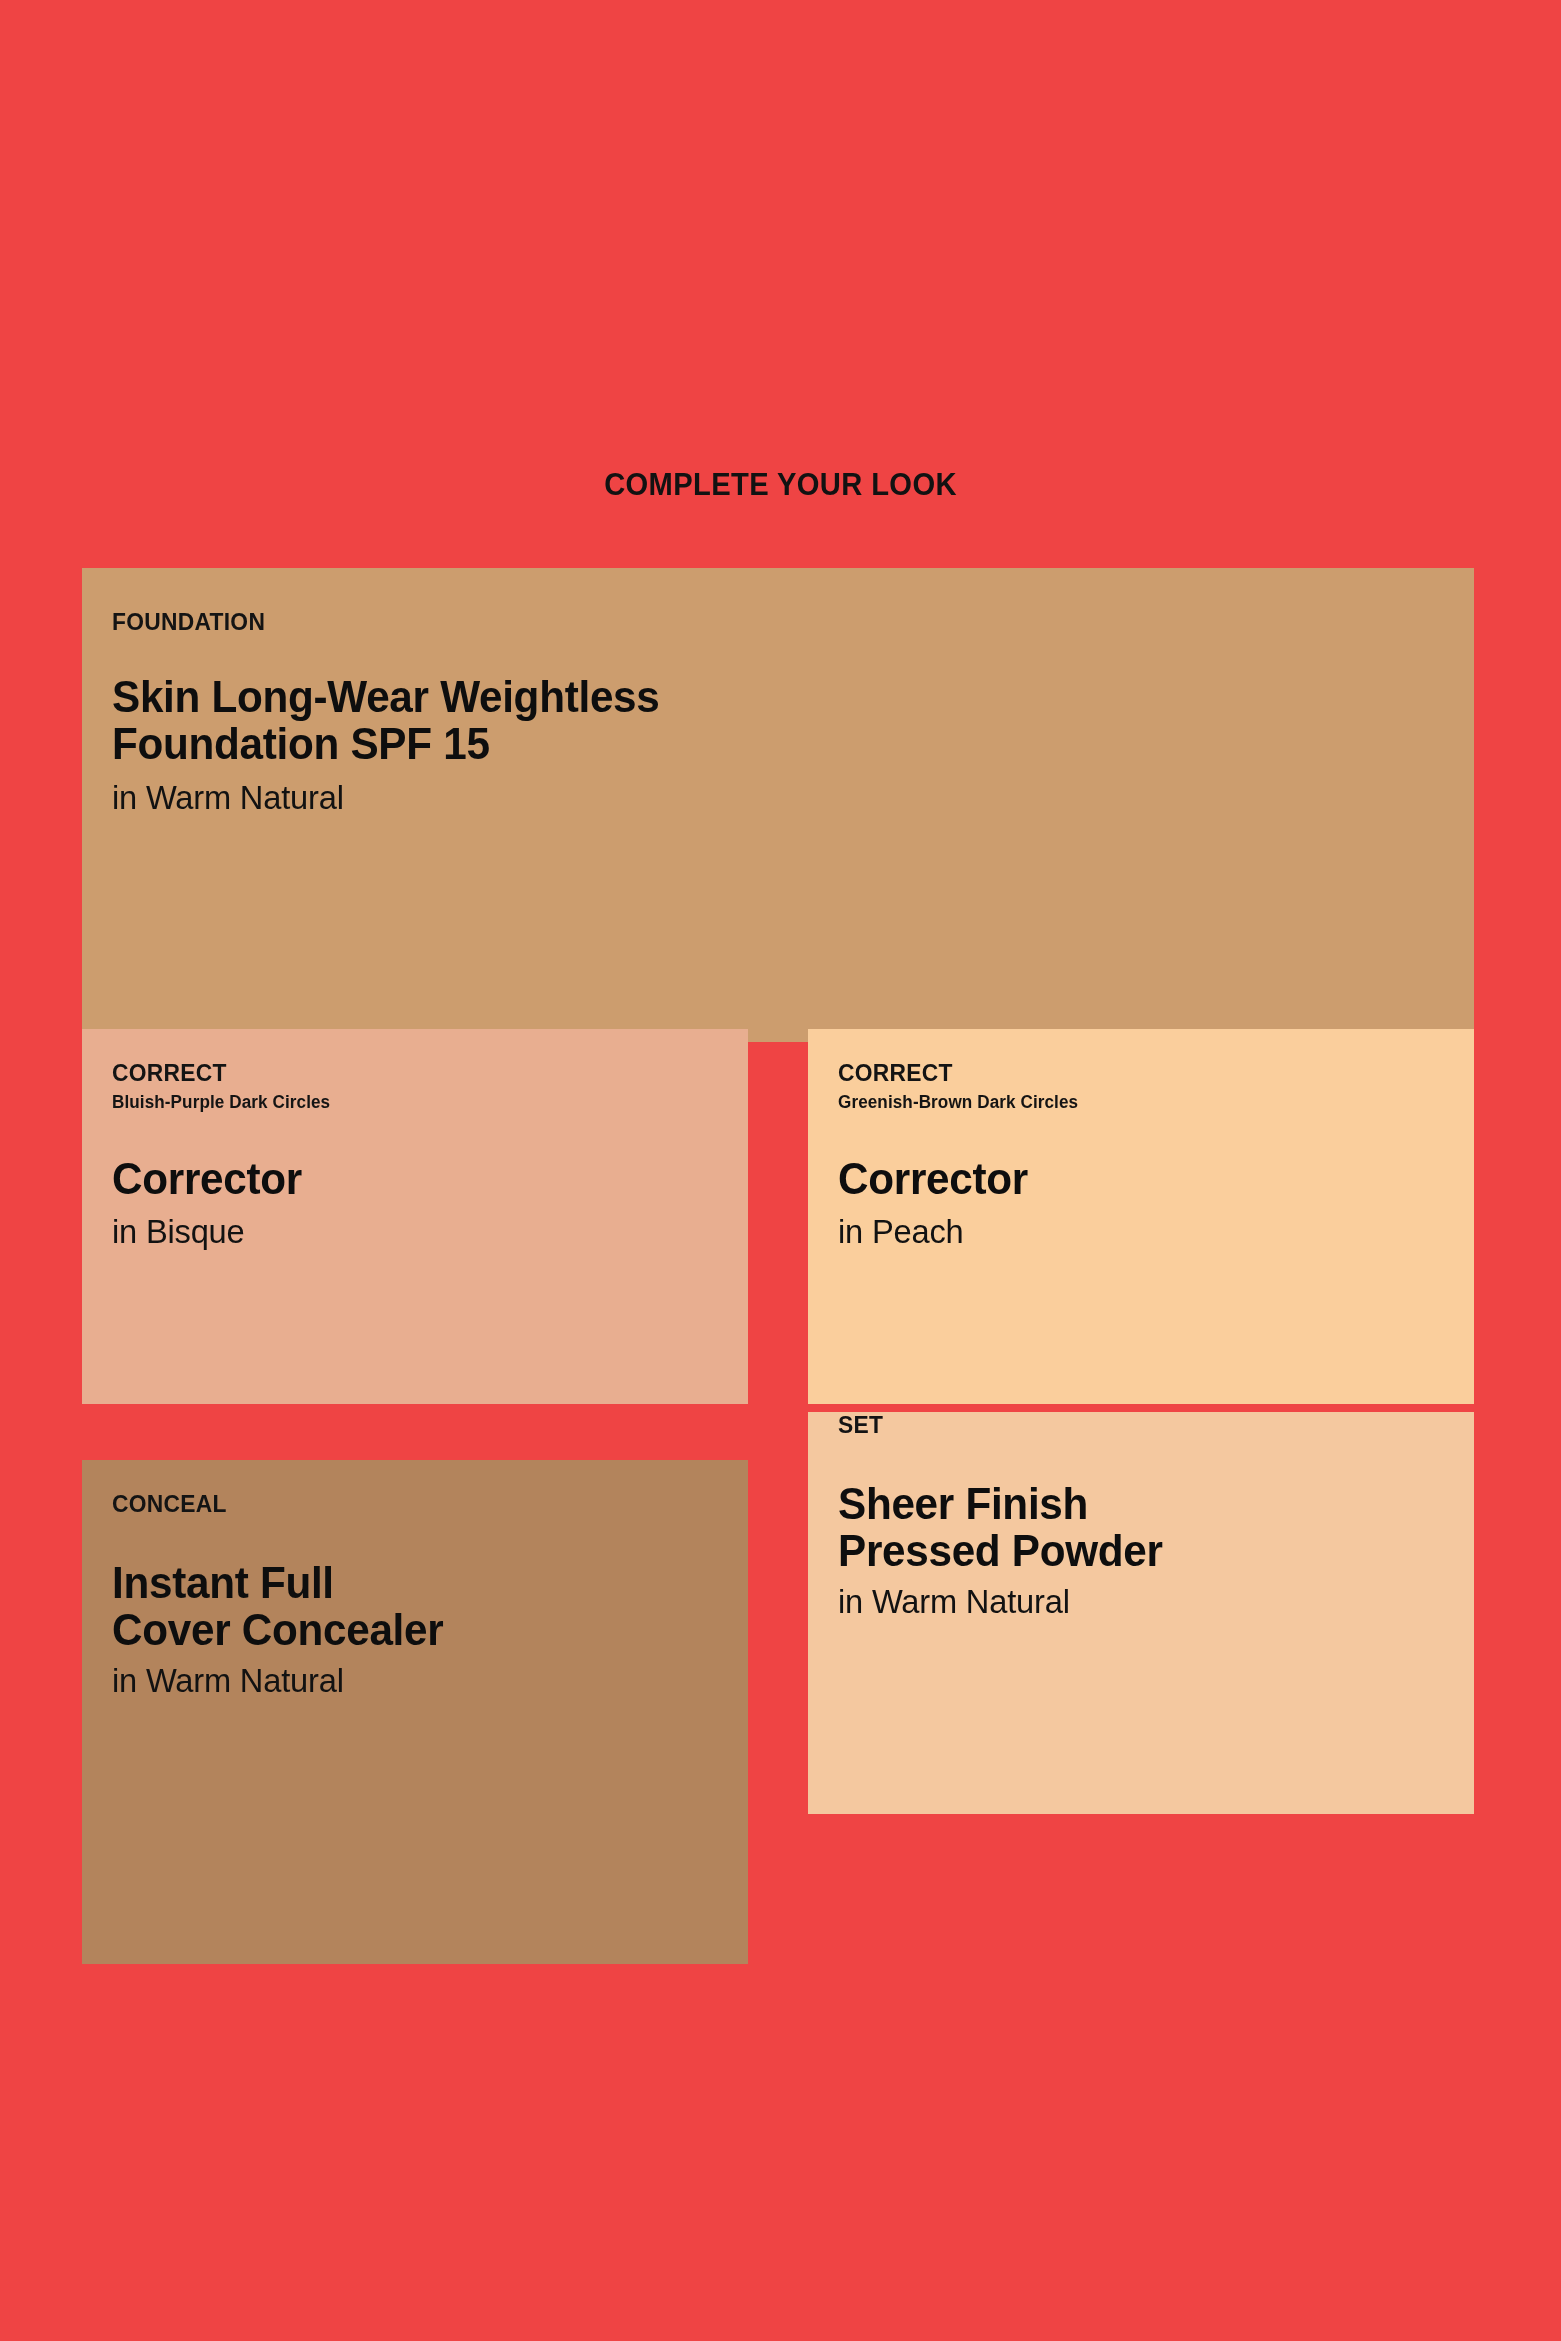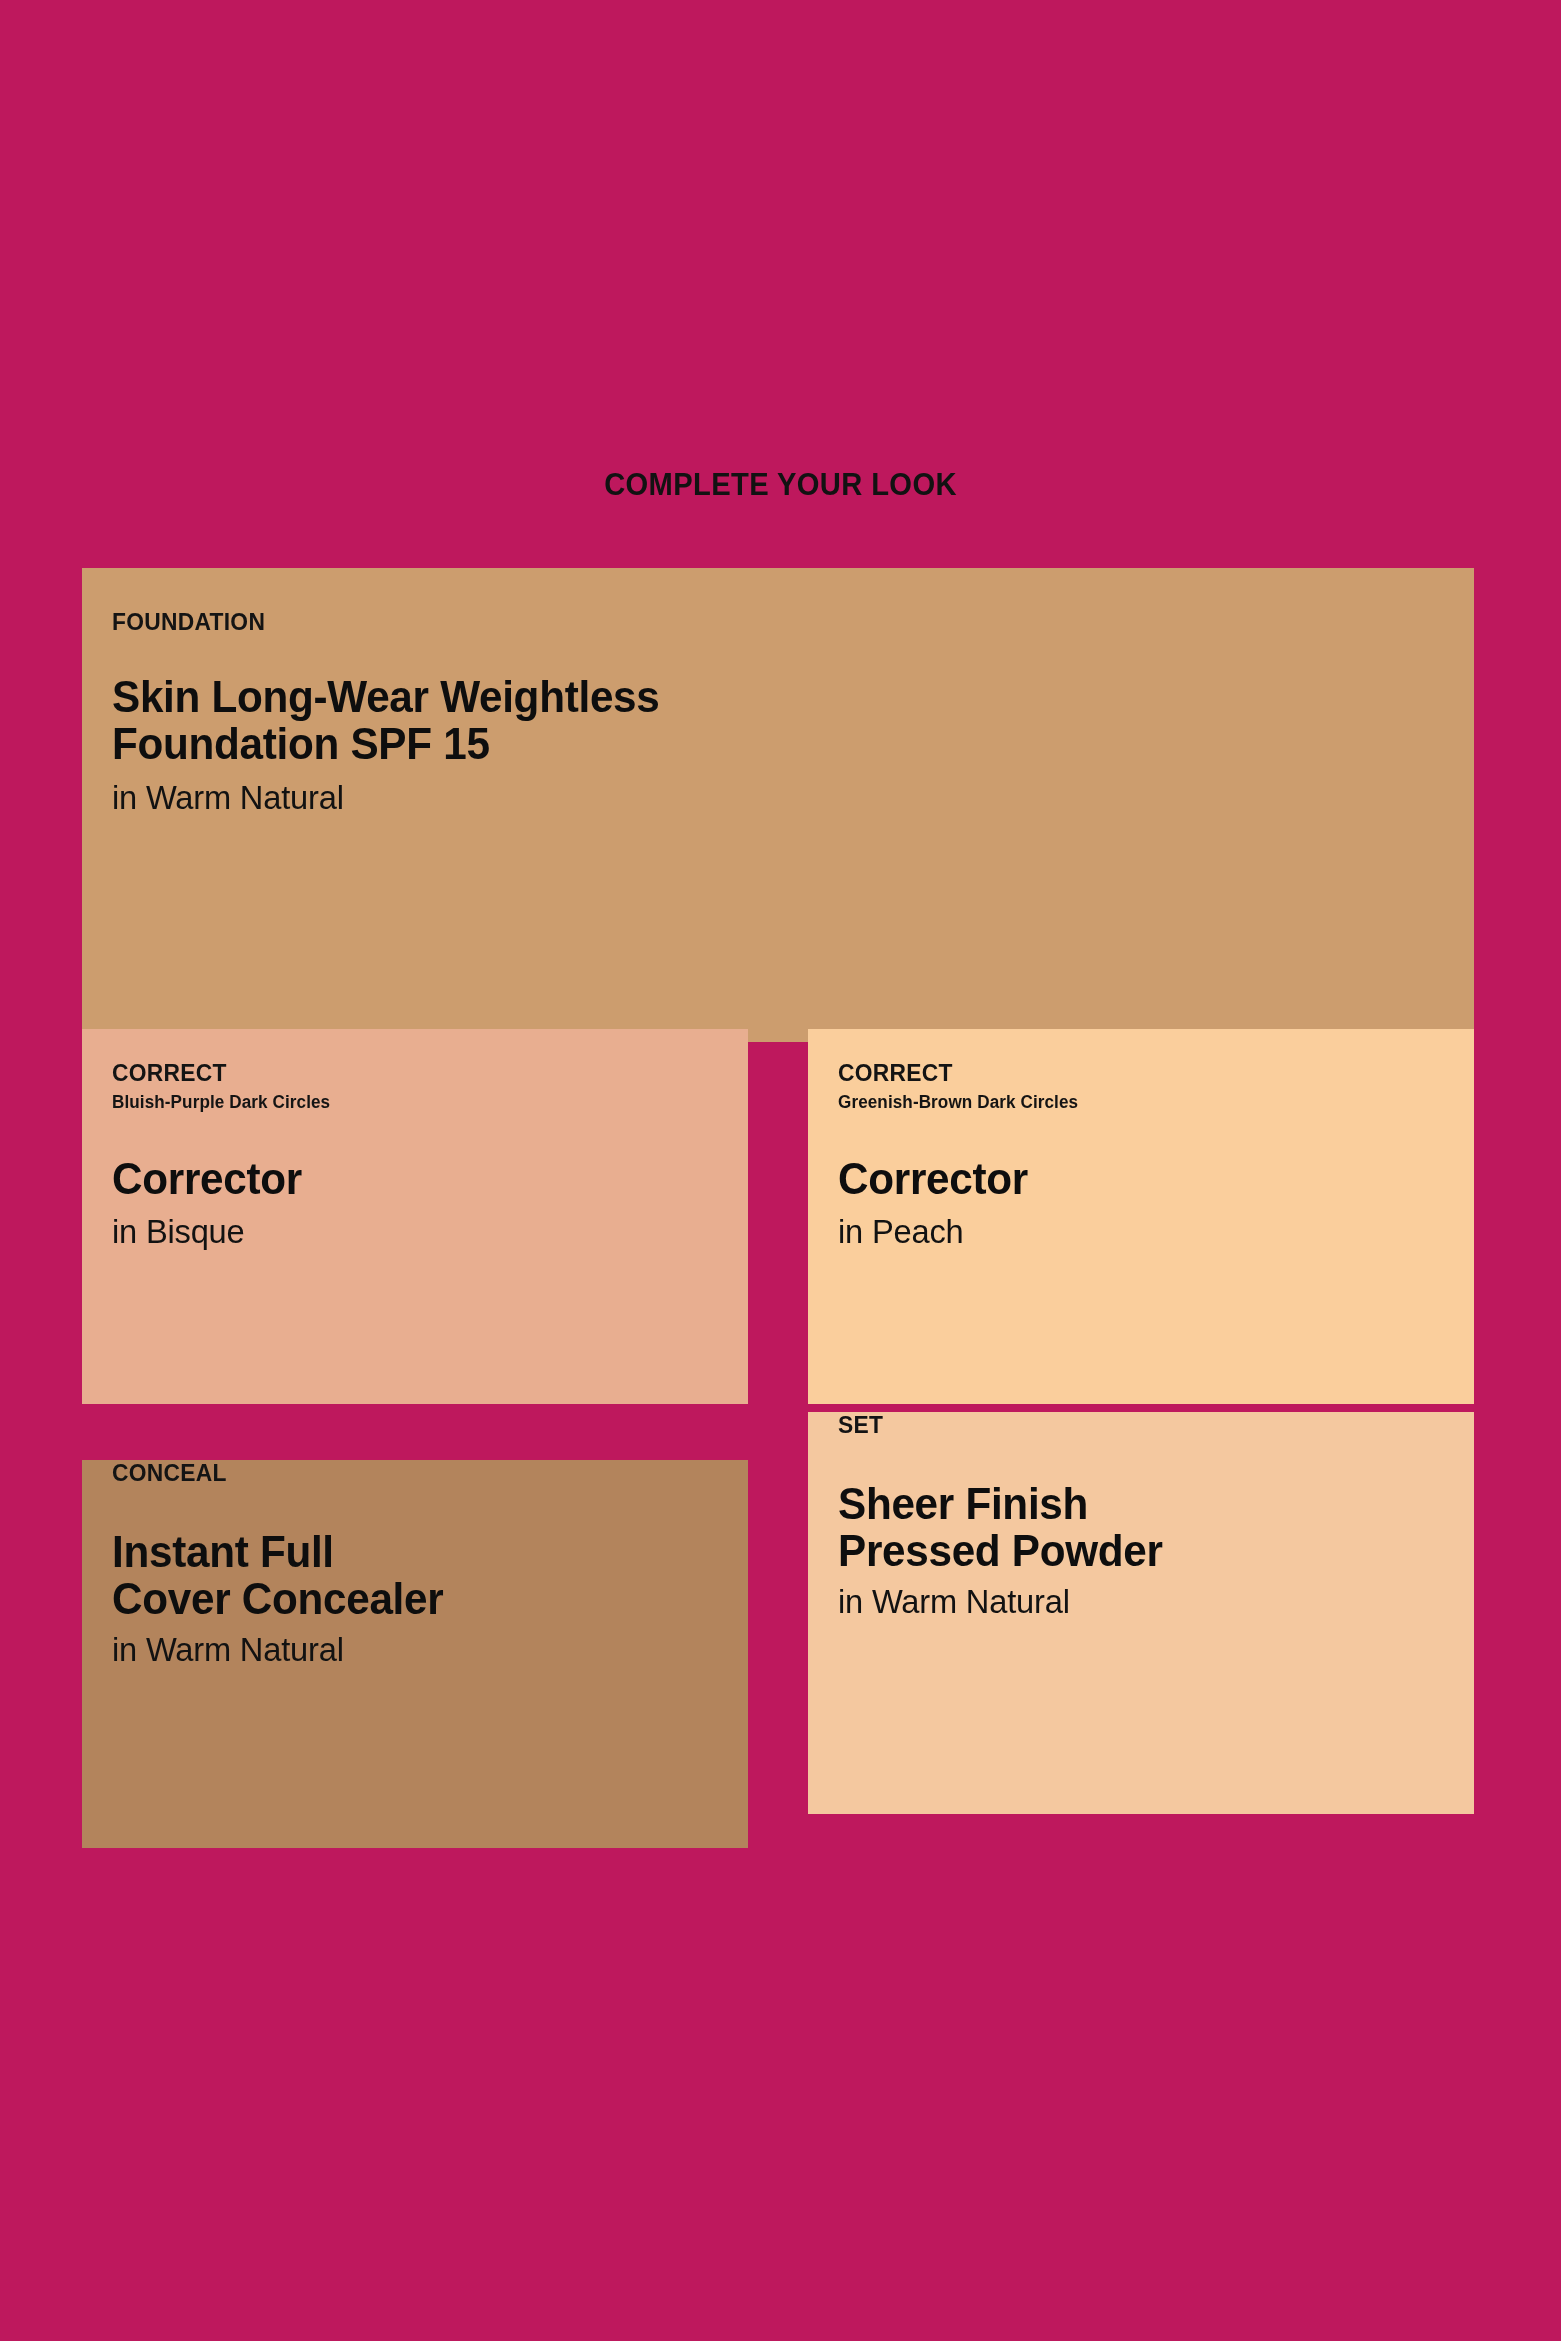--- a/index.html
+++ b/index.html
@@ -12,21 +12,21 @@
     height: 2342px;
     font-family: "Liberation Sans", sans-serif;
     -webkit-font-smoothing: antialiased;
     overflow: hidden;
   }
 
   .page {
     position: relative;
     width: 1561px;
     height: 2342px;
-    background: #be185d;
+    background: #ef4444;
   }
 
   
   .section-title {
     position: absolute;
     left: 0;
     top: 467px;
     width: 1561px;
     text-align: center;
     font-size: 31px;
@@ -75,21 +75,22 @@
     top: 461px;
     width: 666px;
     height: 375px;
     padding-top: 31px;
   }
   
   .block.concealer {
     left: 0;
     top: 892px;
     width: 666px;
-    height: 388px;
+    height: 504px;
+    padding-top: 31px;
   }
   .block.powder {
     left: 726px;
     top: 844px;
     width: 666px;
     height: 402px;
   }
 
   .eyebrow {
     font-size: 24px;

